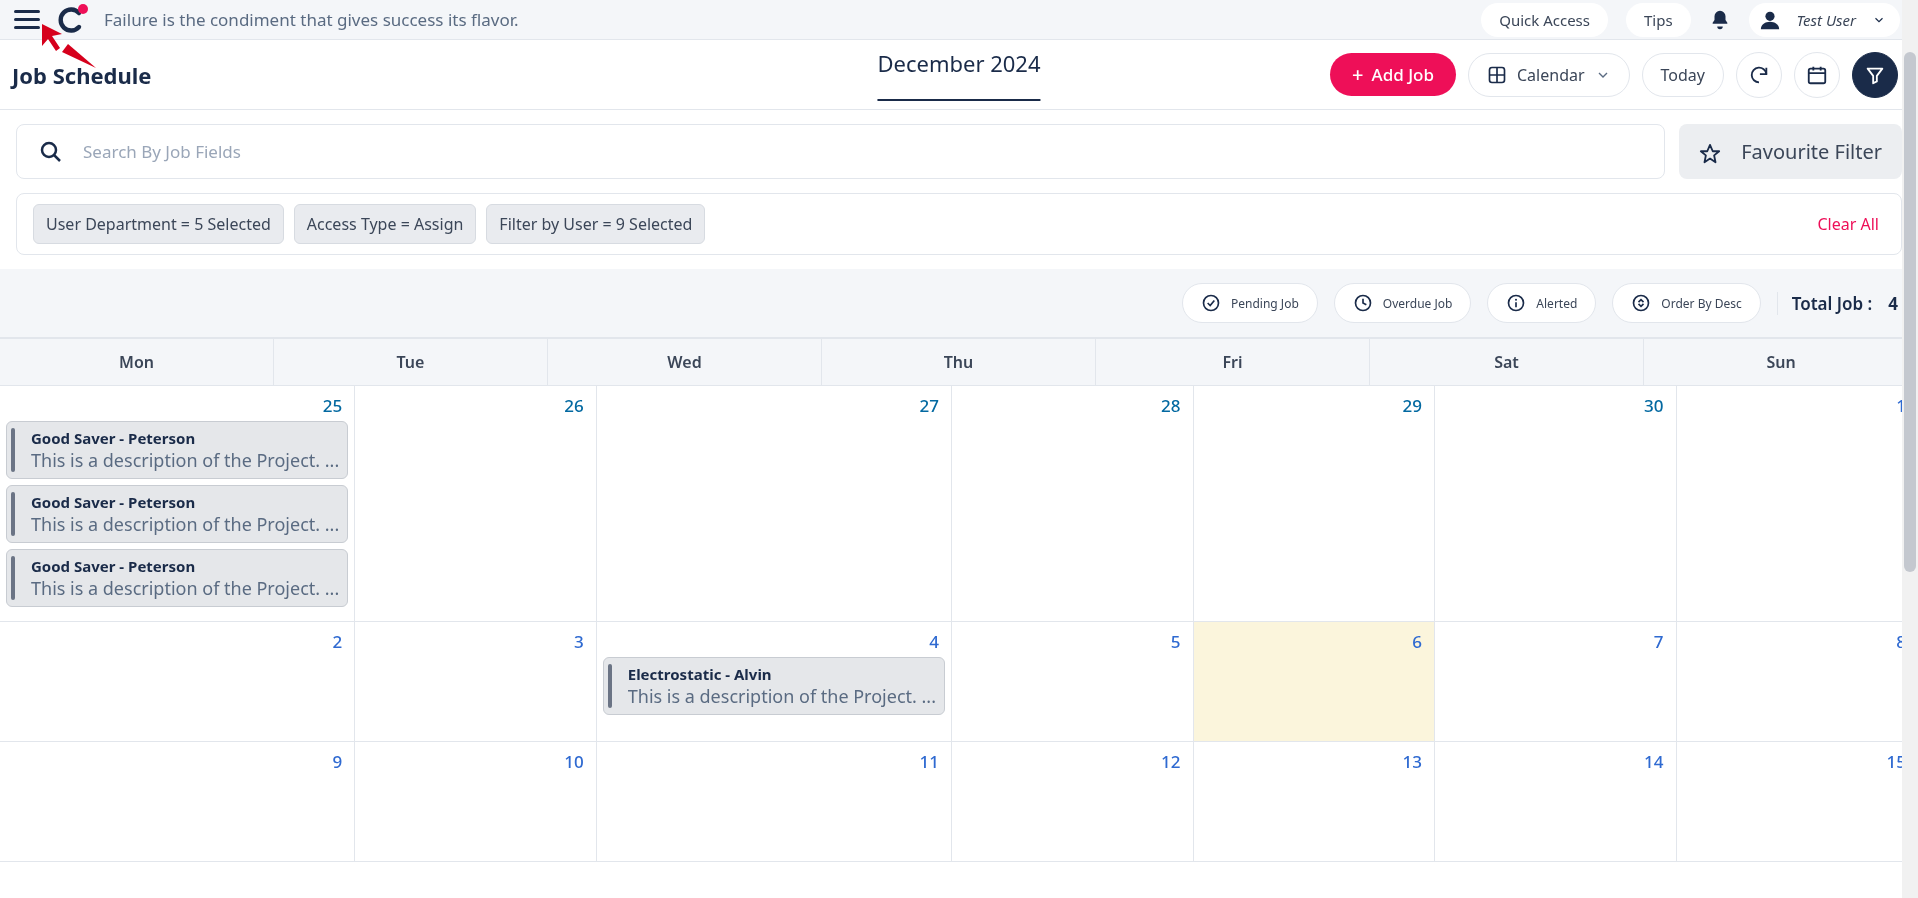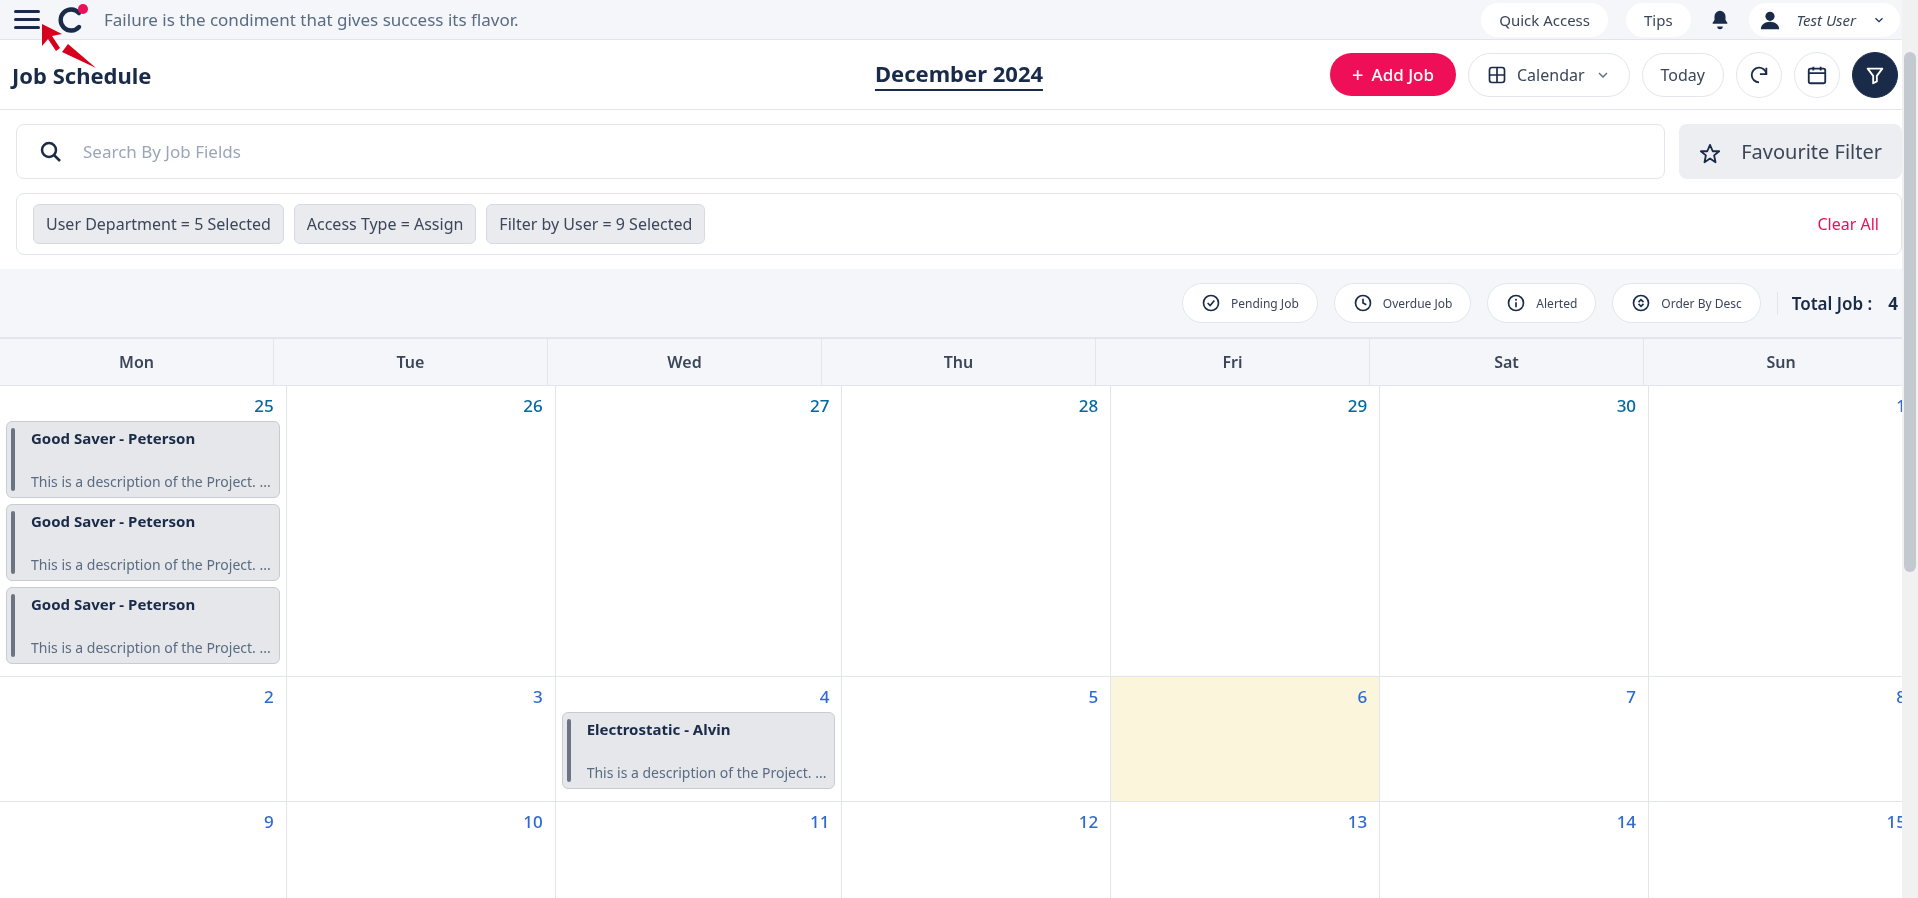--- a/index.html
+++ b/index.html
@@ -37,22 +37,22 @@
   .user-pill .name{font-size:15px;}
   .user-pill .chev{width:14px;height:14px;}
   
   .headerrow{
     display:flex;align-items:center;height:70px;padding:0 20px 0 12px;
     border-bottom:1px solid var(--border);
   }
   .page-title{font-size:22px;font-weight:700;color:var(--navy);}
   .month-title{
     position:absolute;left:50%;transform:translateX(-50%);
-    font-size:22px;font-weight:700;color:var(--navy);
-    border-bottom:2px solid var(--navy);padding-bottom:1px;
+    font-size:22px;font-weight:400;color:var(--navy);
+    border-bottom:2px solid var(--navy);padding-bottom:21px;
   }
   .headerrow-right{margin-left:auto;display:flex;align-items:center;gap:12px;}
   .btn-primary{
     display:flex;align-items:center;gap:8px;background:var(--pink);color:#fff;
     border-radius:26px;padding:10px 22px;font-size:17px;font-weight:500;cursor:pointer;
   }
   .plus{font-size:20px;line-height:1;}
   .btn-outline{
     display:flex;align-items:center;gap:10px;background:#fff;border:1px solid var(--border);
     border-radius:26px;padding:10px 18px;font-size:16px;cursor:pointer;color:var(--text);
@@ -118,21 +118,21 @@
   .daynum{text-align:right;font-size:17px;font-weight:500;padding:2px 6px 4px;}
   .daynum.muted{color:#0369a1;}
   .daynum.blue{color:var(--blue);}
   .job{
     background:#e5e7ea;border:1px solid #c8ccd2;border-radius:6px;
     padding:6px 8px 6px 24px;margin-bottom:6px;cursor:pointer;
     position:relative;overflow:hidden;white-space:nowrap;
   }
   .job::before{content:"";position:absolute;left:4px;top:6px;bottom:6px;width:4px;background:#6b7485;border-radius:2px;}
   .job .t{font-weight:700;font-size:15px;color:var(--navy);overflow:hidden;text-overflow:ellipsis;}
-  .job .d{font-size:14px;color:var(--slate);overflow:hidden;text-overflow:ellipsis;margin-top:24px;}
+  .job .d{font-size:18px;color:var(--slate);overflow:hidden;text-overflow:ellipsis;}
   
   .scroll-track{position:fixed;right:0;top:0;width:16px;height:898px;background:#f1f1f1;}
   .scroll-thumb{position:absolute;left:2px;right:2px;top:52px;height:520px;background:#c4c8cf;border-radius:6px;}
 </style>
 </head>
 <body>
 
 <div class="topbar">
   <div class="hamburger">
     <span></span>

